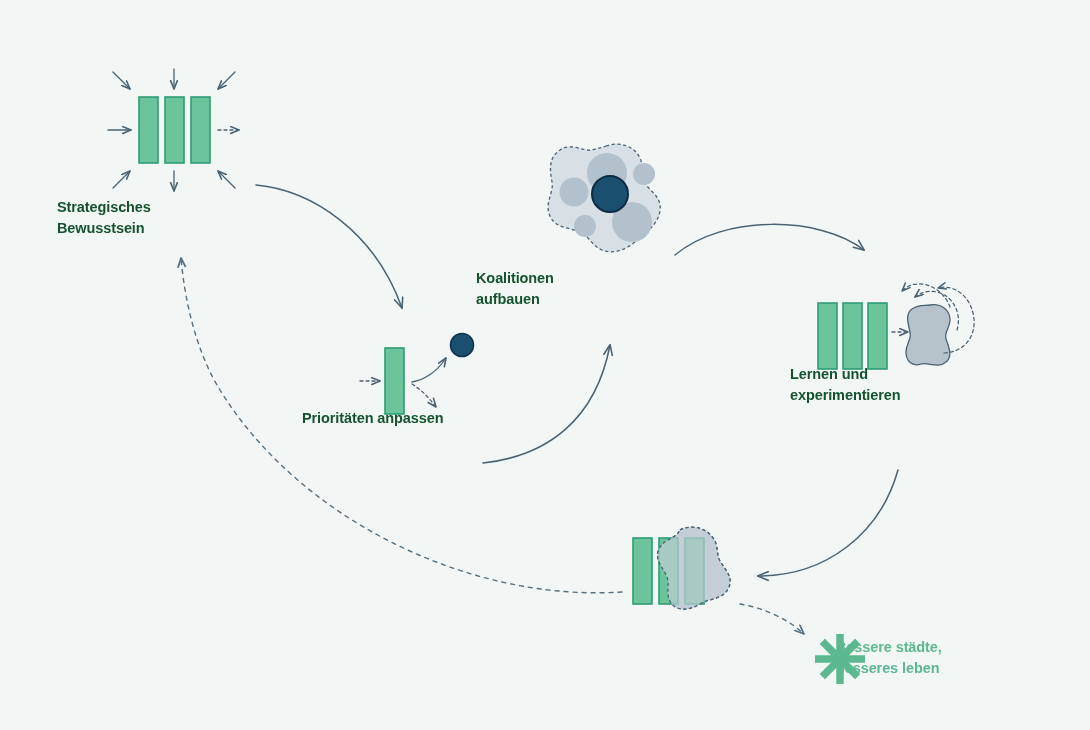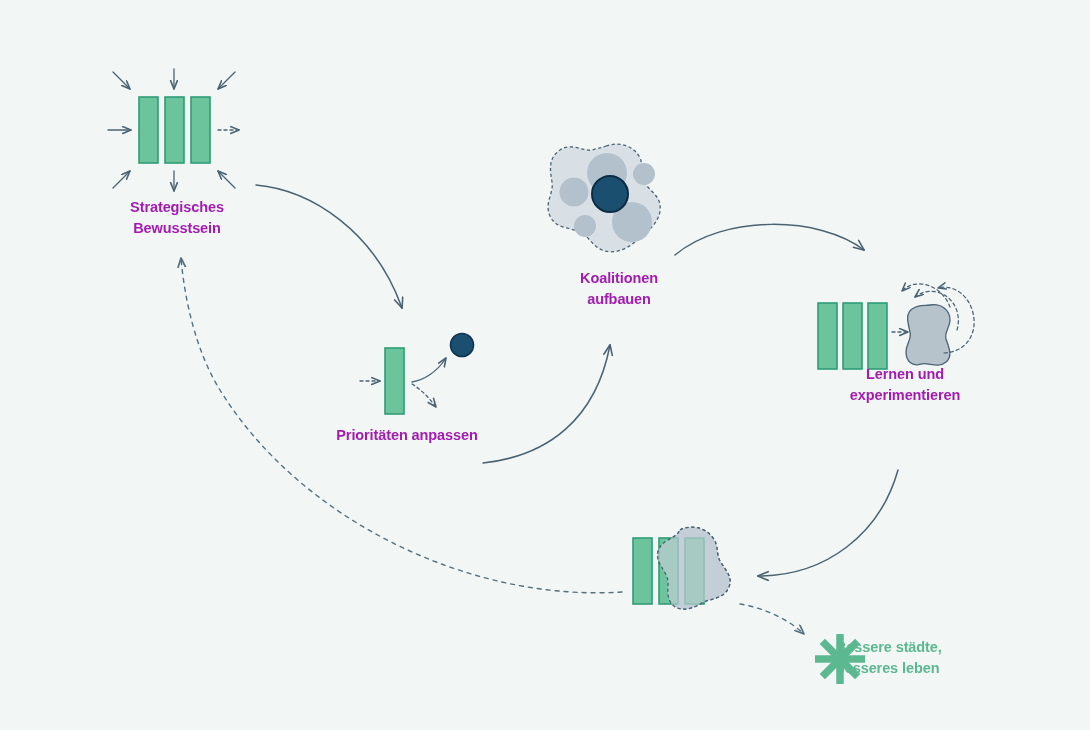--- a/index.html
+++ b/index.html
@@ -19,31 +19,30 @@
   }
   #art {
     position: absolute;
     top: 0;
     left: 0;
     width: 1090px;
     height: 730px;
   }
   .node-label {
     position: absolute;
-    text-align: center;
     font-weight: bold;
     font-size: 14.5px;
     line-height: 1.45;
-    color: #a21caf;
+    color: #14532d;
     letter-spacing: -0.1px;
     white-space: pre-line;
   }
   #label-strategisches { left: 57px; top: 197px; width: 240px; }
-  #label-prioritaeten   { left: 302px; top: 425px; width: 210px; }
-  #label-koalitionen    { left: 504px; top: 268px; width: 230px; }
+  #label-prioritaeten   { left: 302px; top: 408px; width: 210px; }
+  #label-koalitionen    { left: 476px; top: 268px; width: 230px; }
   #label-lernen         { left: 790px; top: 364px; width: 230px; }
   #label-umsetzung      { left: 572px; top: 618px; width: 220px; }
   #logo-text {
     position: absolute;
     left: 836px;
     top: 637px;
     width: 200px;
     font-weight: bold;
     font-size: 14.5px;
     line-height: 1.45;

